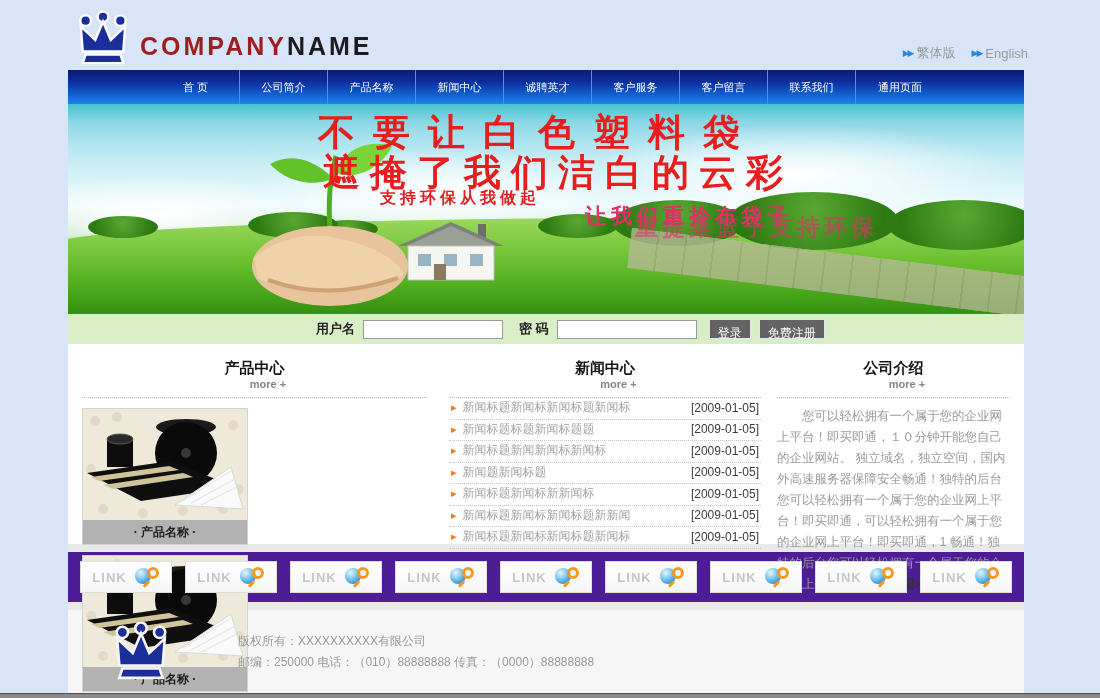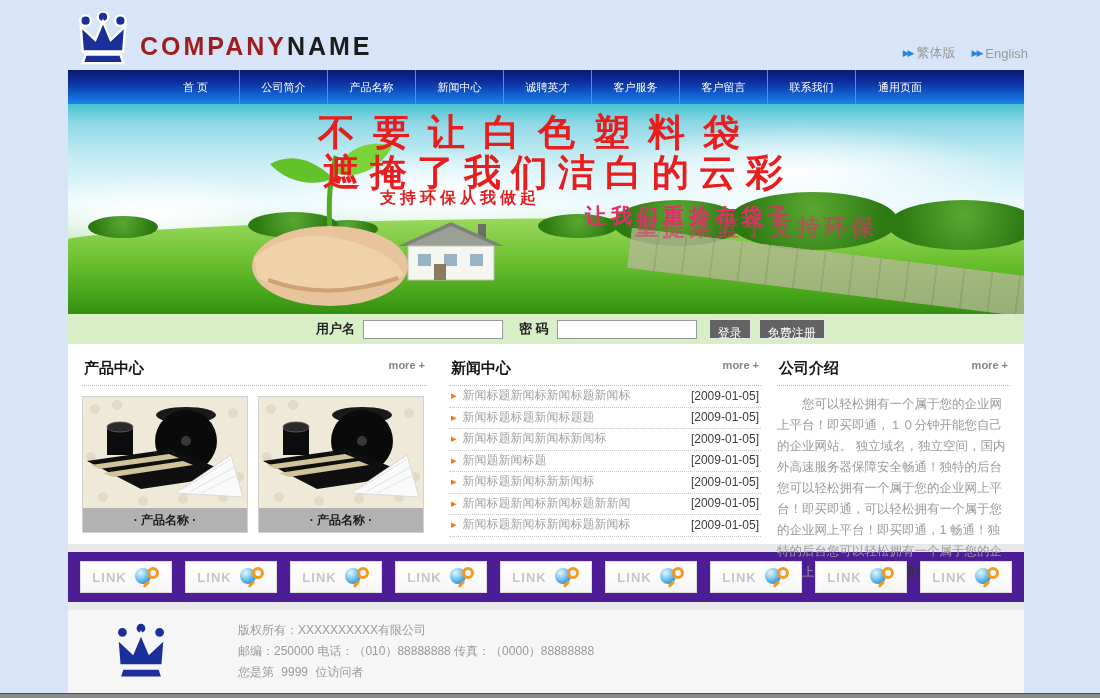--- a/index.html
+++ b/index.html
@@ -61,26 +61,26 @@
   .login-input { width:140px; height:19px; border:1px solid #9a9a9a; background:#fff; margin-left:8px; font-size:12px; padding:0 3px; }
   .login-btn { height:20px; margin-left:12px; padding:4px 8px; background:#636363; color:#fff; font-size:12px;
                border:1px solid #e6e6e6; cursor:pointer; line-height:18px; white-space:nowrap; }
   .login-btn.reg { margin-left:8px; }
 
   
   .content { height:200px; background:#fff; display:flex; padding:12px 14px 0; }
   .col-products { width:345px; }
   .col-news { width:312px; margin-left:22px; }
   .col-about { flex:1; margin-left:16px; }
-  .col-header { display:flex; justify-content:space-between; align-items:flex-start;
-                border-bottom:1px dotted #b8b8b8; padding:3px 2px 7px; }
+  .col-header { display:flex; justify-content:space-between; align-items:center;
+                border-bottom:1px dotted #b8b8b8; padding:3px 2px 7px;flex-direction:column; }
   .col-title { font-weight:bold; font-size:15px; color:#161616; }
   .more-link { font-weight:bold; font-size:11px; color:#858585; cursor:pointer;margin-left:27px; }
 
-  .product-cards { display:flex; gap:10px; margin-top:10px; }
+  .product-cards { display:flex; gap:10px; margin-top:10px;flex-direction:column; }
   .product-card { width:166px; border:1px solid #d2d2d2; background:#fff; cursor:pointer; }
   .product-img { display:block; width:164px; height:111px; }
   .product-caption { height:24px; background:#b2b2b2; color:#1c1c1c; font-size:12px; font-weight:bold;
                      text-align:center; line-height:24px; }
 
   .news-row { display:flex; align-items:center; padding:3px 2px 4px; border-bottom:1px dotted #c6c6c6;
               font-size:12px; height:21.5px; cursor:pointer; }
   .news-arrow { color:#f07818; margin-right:6px; font-size:11px; }
   .news-title { color:#a2a2a2; flex:1; white-space:nowrap; overflow:hidden; }
   .news-date { color:#3c3c3c; margin-left:0; white-space:nowrap; }
@@ -400,23 +400,18 @@
         <circle cx="12" cy="10" r="5.5"></circle>
           <circle cx="30" cy="6" r="5.5"></circle>
           <circle cx="48" cy="10" r="5.5"></circle>
         <polygon points="9,42 7,16 22,30 30,11 38,30 53,16 51,42"></polygon>
         <path d="M12,45 h36 l3,9 h-42 z"></path>
       </g>
     </svg>
     <div class="footer-text">
       <div>版权所有：XXXXXXXXXX有限公司</div>
       <div>邮编：250000 电话：（010）88888888 传真：（0000）88888888</div>
-      <div class="visitor-line">
-        <span>您是第</span>
-        <span>9999</span>
-        <span>位访问者</span>
-      </div>
     </div>
   </div>
 
 </div>
 
 <div class="bottom-bar"></div>
 
 </body></html>

